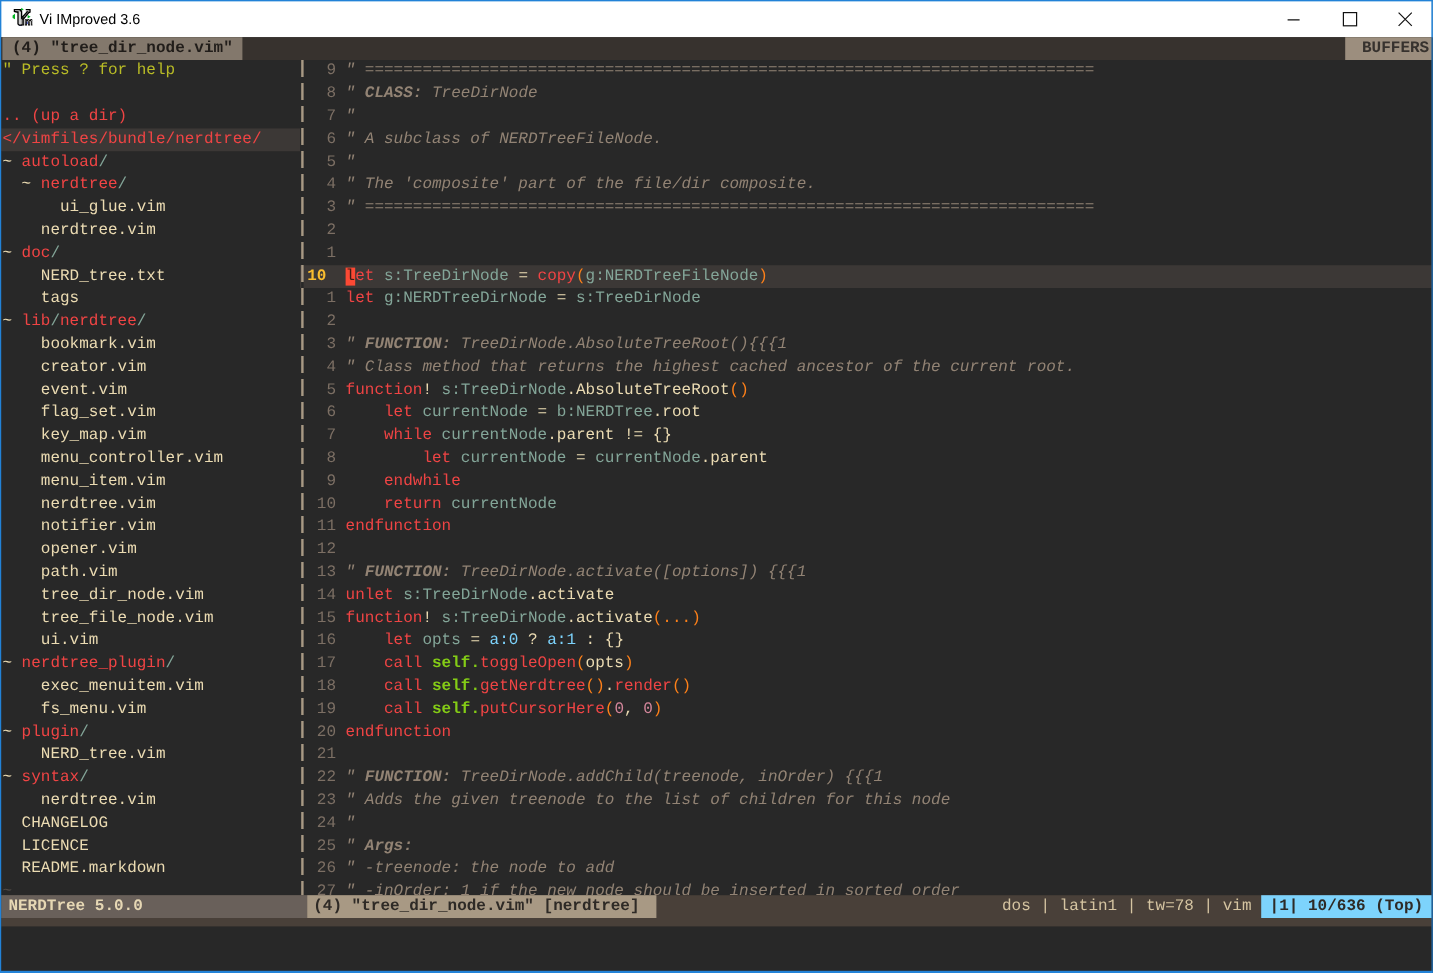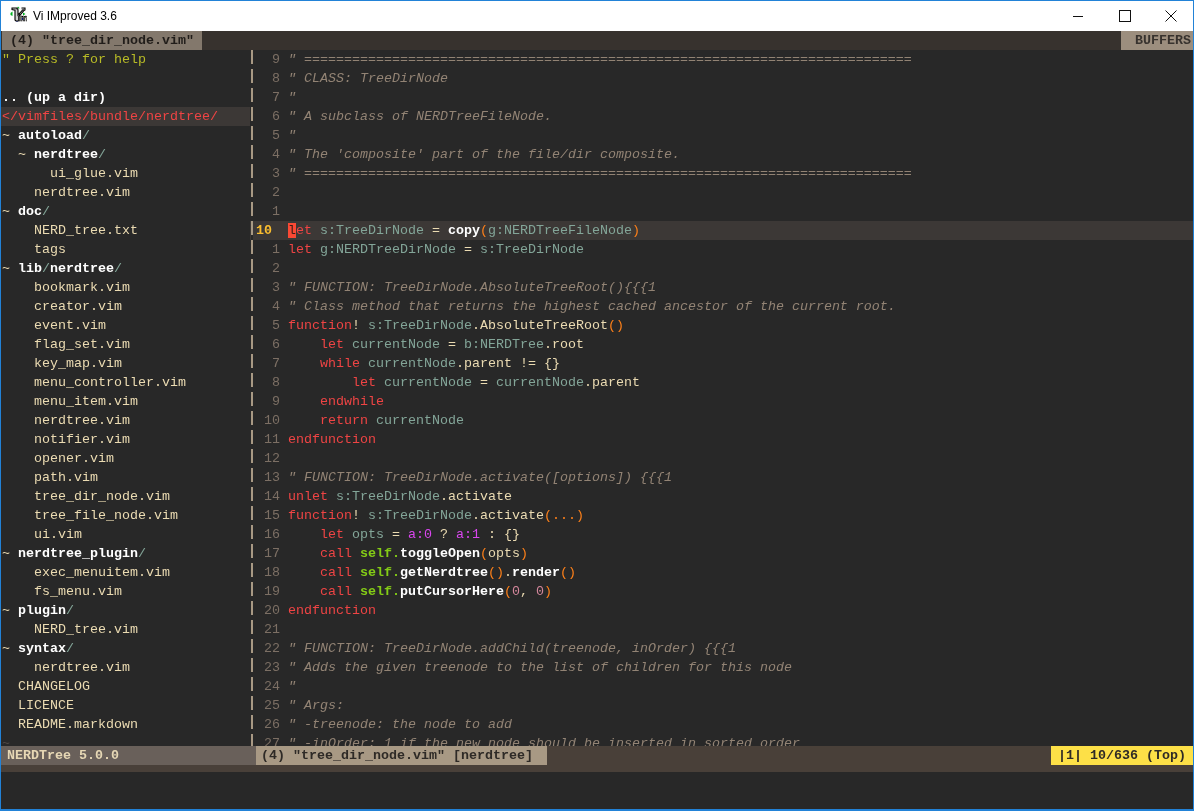--- a/index.html
+++ b/index.html
@@ -1,27 +1,27 @@
 <!DOCTYPE html>
 <html><head><meta charset="utf-8"><title>Vi IMproved 8.0</title><style>
 *{margin:0;padding:0;box-sizing:border-box}
 html,body{width:1194px;height:811px;overflow:hidden}
 body{background:#282828;font:13.33px/19px "Liberation Mono",monospace;color:#ebdbb2;position:relative}
 .abs{position:absolute}
 pre,.ln{white-space:pre;font:inherit}
 .ln{height:19px}
-b{font-weight:400}
+b{font-weight:700}
 .red{color:#ef4444}
 .org{color:#fe8019}
 .grn{color:#b8bb26}
-.bgrn{color:#ffffff;font-weight:700}
+.bgrn{color:#ef4444;font-weight:400}
 .blu{color:#83a598}
 .pur{color:#d3869b}
 .cmt{color:#928374;font-style:italic}
-.gry{color:#d946ef}
+.gry{color:#7dd3fc}
 .bfg{color:#84cc16;font-weight:700}
 .dim{color:#504945}
 .num{color:#7c6f64;text-align:right}
 .cur{background:#fb4934;color:#3b1d16}
 #titlebar{left:0;top:0;width:1194px;height:31px;background:#fff;border:1px solid #2282d7;border-bottom:none}
 #titletxt{left:33px;top:8px;font:12px/16px "Liberation Sans",sans-serif;color:#000;position:absolute}
 #tabline{left:1px;top:31px;width:1192px;height:19px;background:#37322e}
 .tabchip{position:absolute;left:1px;top:0;width:200px;height:19px;background:#83786c;color:#211d1a;font-weight:700;padding-left:8px}
 .bufchip{position:absolute;right:0;top:0;width:72px;height:19px;background:#9c8e7e;color:#37322e;font-weight:700;padding-left:14px}
 #status{left:1px;top:746px;width:1192px;height:27px;background:#494039}
@@ -58,18 +58,19 @@
   </div>
 <div class="cline" style="left:1px;top:107px;width:249px"></div>
 <div class="cline" style="left:250px;top:221px;width:943px"></div>
 <pre class="abs" style="left:2px;top:50px"><div class="ln"><span class="grn">" Press ? for help</span></div><div class="ln"></div><div class="ln"><span class="bgrn">.. (up a dir)</span></div><div class="ln"><span class="red">&lt;/vimfiles/bundle/nerdtree/</span></div><div class="ln">~ <span class="bgrn">autoload</span><span class="blu">/</span></div><div class="ln">  ~ <span class="bgrn">nerdtree</span><span class="blu">/</span></div><div class="ln">      ui_glue.vim</div><div class="ln">    nerdtree.vim</div><div class="ln">~ <span class="bgrn">doc</span><span class="blu">/</span></div><div class="ln">    NERD_tree.txt</div><div class="ln">    tags</div><div class="ln">~ <span class="bgrn">lib</span><span class="blu">/</span><span class="bgrn">nerdtree</span><span class="blu">/</span></div><div class="ln">    bookmark.vim</div><div class="ln">    creator.vim</div><div class="ln">    event.vim</div><div class="ln">    flag_set.vim</div><div class="ln">    key_map.vim</div><div class="ln">    menu_controller.vim</div><div class="ln">    menu_item.vim</div><div class="ln">    nerdtree.vim</div><div class="ln">    notifier.vim</div><div class="ln">    opener.vim</div><div class="ln">    path.vim</div><div class="ln">    tree_dir_node.vim</div><div class="ln">    tree_file_node.vim</div><div class="ln">    ui.vim</div><div class="ln">~ <span class="bgrn">nerdtree_plugin</span><span class="blu">/</span></div><div class="ln">    exec_menuitem.vim</div><div class="ln">    fs_menu.vim</div><div class="ln">~ <span class="bgrn">plugin</span><span class="blu">/</span></div><div class="ln">    NERD_tree.vim</div><div class="ln">~ <span class="bgrn">syntax</span><span class="blu">/</span></div><div class="ln">    nerdtree.vim</div><div class="ln">  CHANGELOG</div><div class="ln">  LICENCE</div><div class="ln">  README.markdown</div><div class="ln"><span class="dim">~</span></div></pre>
 <div class="abs" id="sepbars"></div>
 <pre class="abs" style="left:256px;top:50px;width:24px"><div class="ln num">9</div><div class="ln num">8</div><div class="ln num">7</div><div class="ln num">6</div><div class="ln num">5</div><div class="ln num">4</div><div class="ln num">3</div><div class="ln num">2</div><div class="ln num">1</div><div class="ln" style="color:#fabd2f;font-weight:700;text-align:left">10</div><div class="ln num">1</div><div class="ln num">2</div><div class="ln num">3</div><div class="ln num">4</div><div class="ln num">5</div><div class="ln num">6</div><div class="ln num">7</div><div class="ln num">8</div><div class="ln num">9</div><div class="ln num">10</div><div class="ln num">11</div><div class="ln num">12</div><div class="ln num">13</div><div class="ln num">14</div><div class="ln num">15</div><div class="ln num">16</div><div class="ln num">17</div><div class="ln num">18</div><div class="ln num">19</div><div class="ln num">20</div><div class="ln num">21</div><div class="ln num">22</div><div class="ln num">23</div><div class="ln num">24</div><div class="ln num">25</div><div class="ln num">26</div><div class="ln num">27</div></pre>
 <pre class="abs" style="left:288px;top:50px"><div class="ln"><span class="cmt">" ============================================================================</span></div><div class="ln"><span class="cmt">" <b>CLASS:</b> TreeDirNode</span></div><div class="ln"><span class="cmt">"</span></div><div class="ln"><span class="cmt">" A subclass of NERDTreeFileNode.</span></div><div class="ln"><span class="cmt">"</span></div><div class="ln"><span class="cmt">" The 'composite' part of the file/dir composite.</span></div><div class="ln"><span class="cmt">" ============================================================================</span></div><div class="ln"></div><div class="ln"></div><div class="ln"><span class="cur">l</span><span class="red">et</span> <span class="blu">s:TreeDirNode</span> = <span class="bgrn">copy</span><span class="org">(</span><span class="blu">g:NERDTreeFileNode</span><span class="org">)</span></div><div class="ln"><span class="red">let</span> <span class="blu">g:NERDTreeDirNode</span> = <span class="blu">s:TreeDirNode</span></div><div class="ln"></div><div class="ln"><span class="cmt">" <b>FUNCTION:</b> TreeDirNode.AbsoluteTreeRoot(){{{1</span></div><div class="ln"><span class="cmt">" Class method that returns the highest cached ancestor of the current root.</span></div><div class="ln"><span class="red">function</span>! <span class="blu">s:TreeDirNode</span>.AbsoluteTreeRoot<span class="org">()</span></div><div class="ln">    <span class="red">let</span> <span class="blu">currentNode</span> = <span class="blu">b:NERDTree</span>.root</div><div class="ln">    <span class="red">while</span> <span class="blu">currentNode</span>.parent != {}</div><div class="ln">        <span class="red">let</span> <span class="blu">currentNode</span> = <span class="blu">currentNode</span>.parent</div><div class="ln">    <span class="red">endwhile</span></div><div class="ln">    <span class="red">return</span> <span class="blu">currentNode</span></div><div class="ln"><span class="red">endfunction</span></div><div class="ln"></div><div class="ln"><span class="cmt">" <b>FUNCTION:</b> TreeDirNode.activate([options]) {{{1</span></div><div class="ln"><span class="red">unlet</span> <span class="blu">s:TreeDirNode</span>.activate</div><div class="ln"><span class="red">function</span>! <span class="blu">s:TreeDirNode</span>.activate<span class="org">(...)</span></div><div class="ln">    <span class="red">let</span> <span class="blu">opts</span> = <span class="gry">a:0</span> ? <span class="gry">a:1</span> : {}</div><div class="ln">    <span class="red">call</span> <span class="bfg">self.</span><span class="bgrn">toggleOpen</span><span class="org">(</span>opts<span class="org">)</span></div><div class="ln">    <span class="red">call</span> <span class="bfg">self.</span><span class="bgrn">getNerdtree</span><span class="org">()</span>.<span class="bgrn">render</span><span class="org">()</span></div><div class="ln">    <span class="red">call</span> <span class="bfg">self.</span><span class="bgrn">putCursorHere</span><span class="org">(</span><span class="pur">0</span>, <span class="pur">0</span><span class="org">)</span></div><div class="ln"><span class="red">endfunction</span></div><div class="ln"></div><div class="ln"><span class="cmt">" <b>FUNCTION:</b> TreeDirNode.addChild(treenode, inOrder) {{{1</span></div><div class="ln"><span class="cmt">" Adds the given treenode to the list of children for this node</span></div><div class="ln"><span class="cmt">"</span></div><div class="ln"><span class="cmt">" <b>Args:</b></span></div><div class="ln"><span class="cmt">" -treenode: the node to add</span></div><div class="ln"><span class="cmt">" -inOrder: 1 if the new node should be inserted in sorted order</span></div></pre>
 <div class="abs" id="status">
 <div class="sseg" style="left:0;width:255px;background:#69605a;color:#e6d7b4;font-weight:700;padding-left:6px">NERDTree 5.0.0</div>
 <div class="sseg" style="left:255px;width:291px;background:#a89984;color:#2e2a26;font-weight:700;padding-left:5px">(4) "tree_dir_node.vim" [nerdtree]</div>
-<div class="sseg" style="left:1050px;width:142px;background:#fde047;color:#2e2a26;font-weight:700;padding-left:7px">|1| 10/636 (Top)</div>
+<div class="sseg" style="left:834px;color:#d5c4a1">dos | latin1 | tw=78 | vim</div>
+<div class="sseg" style="left:1050px;width:142px;background:#7dd3fc;color:#2e2a26;font-weight:700;padding-left:7px">|1| 10/636 (Top)</div>
 </div>
 <div class="abs" id="cmdarea"></div>
 <div class="bord" style="left:0;top:0;width:1194px;height:1px"></div>
 <div class="bord" style="left:0;top:809px;width:1194px;height:2px"></div>
 <div class="bord" style="left:0;top:0;width:1px;height:811px"></div>
 <div class="bord" style="left:1193px;top:0;width:1px;height:811px"></div>
 </body></html>

